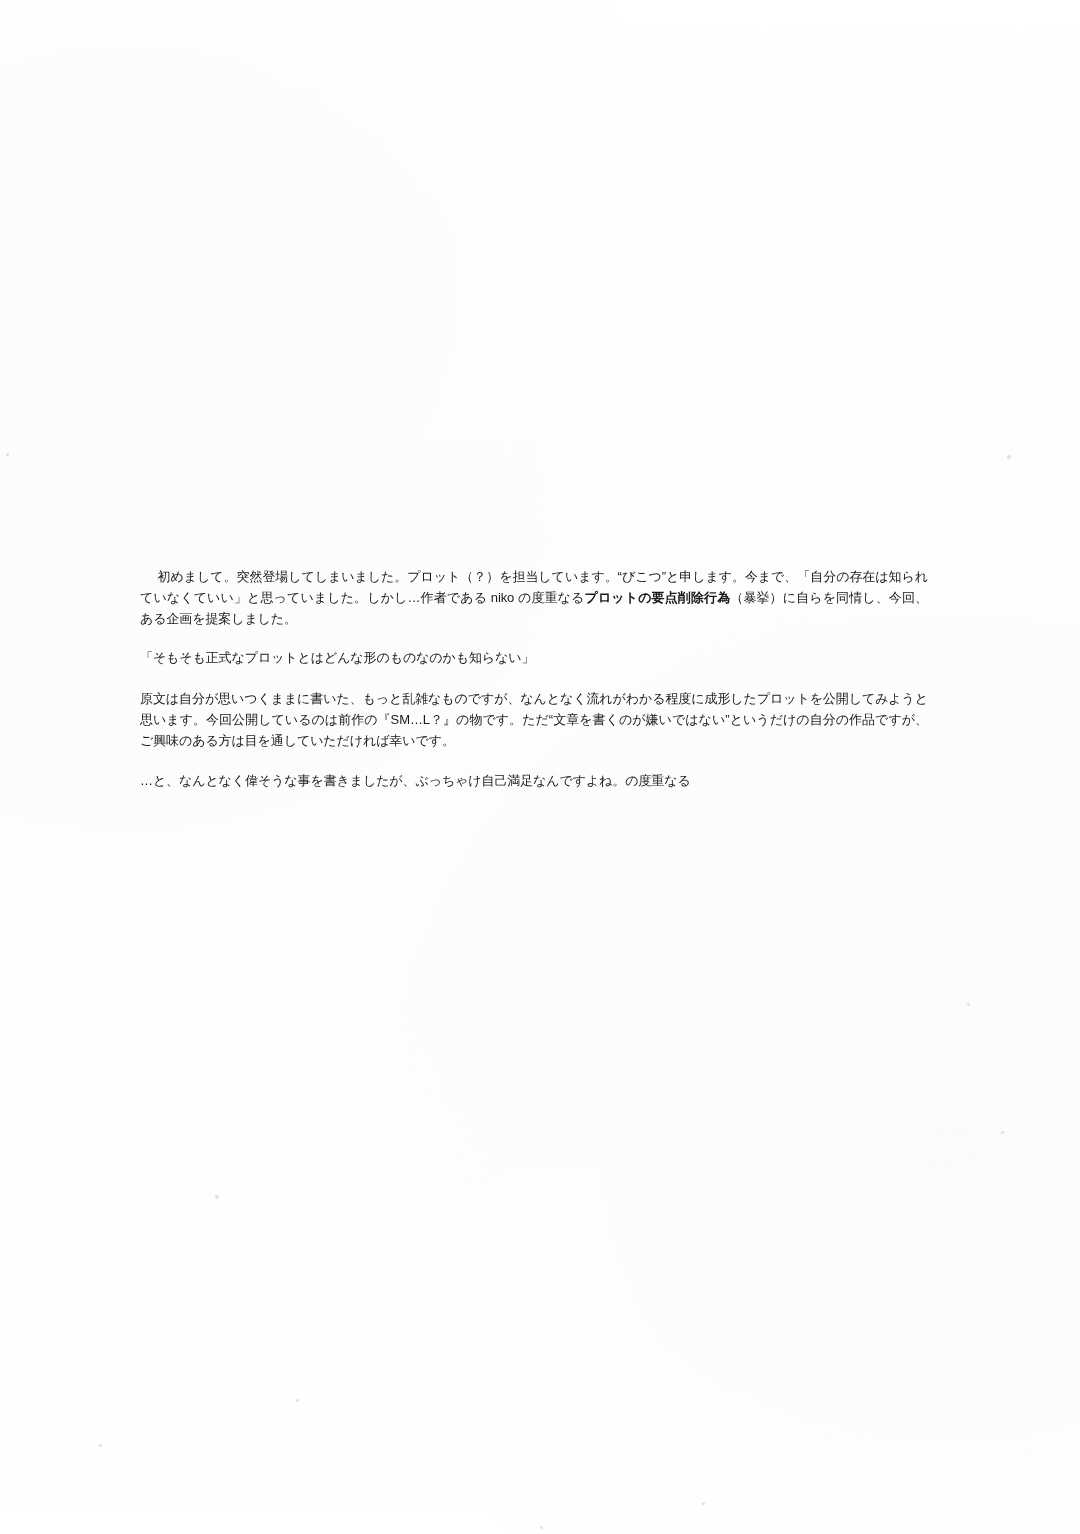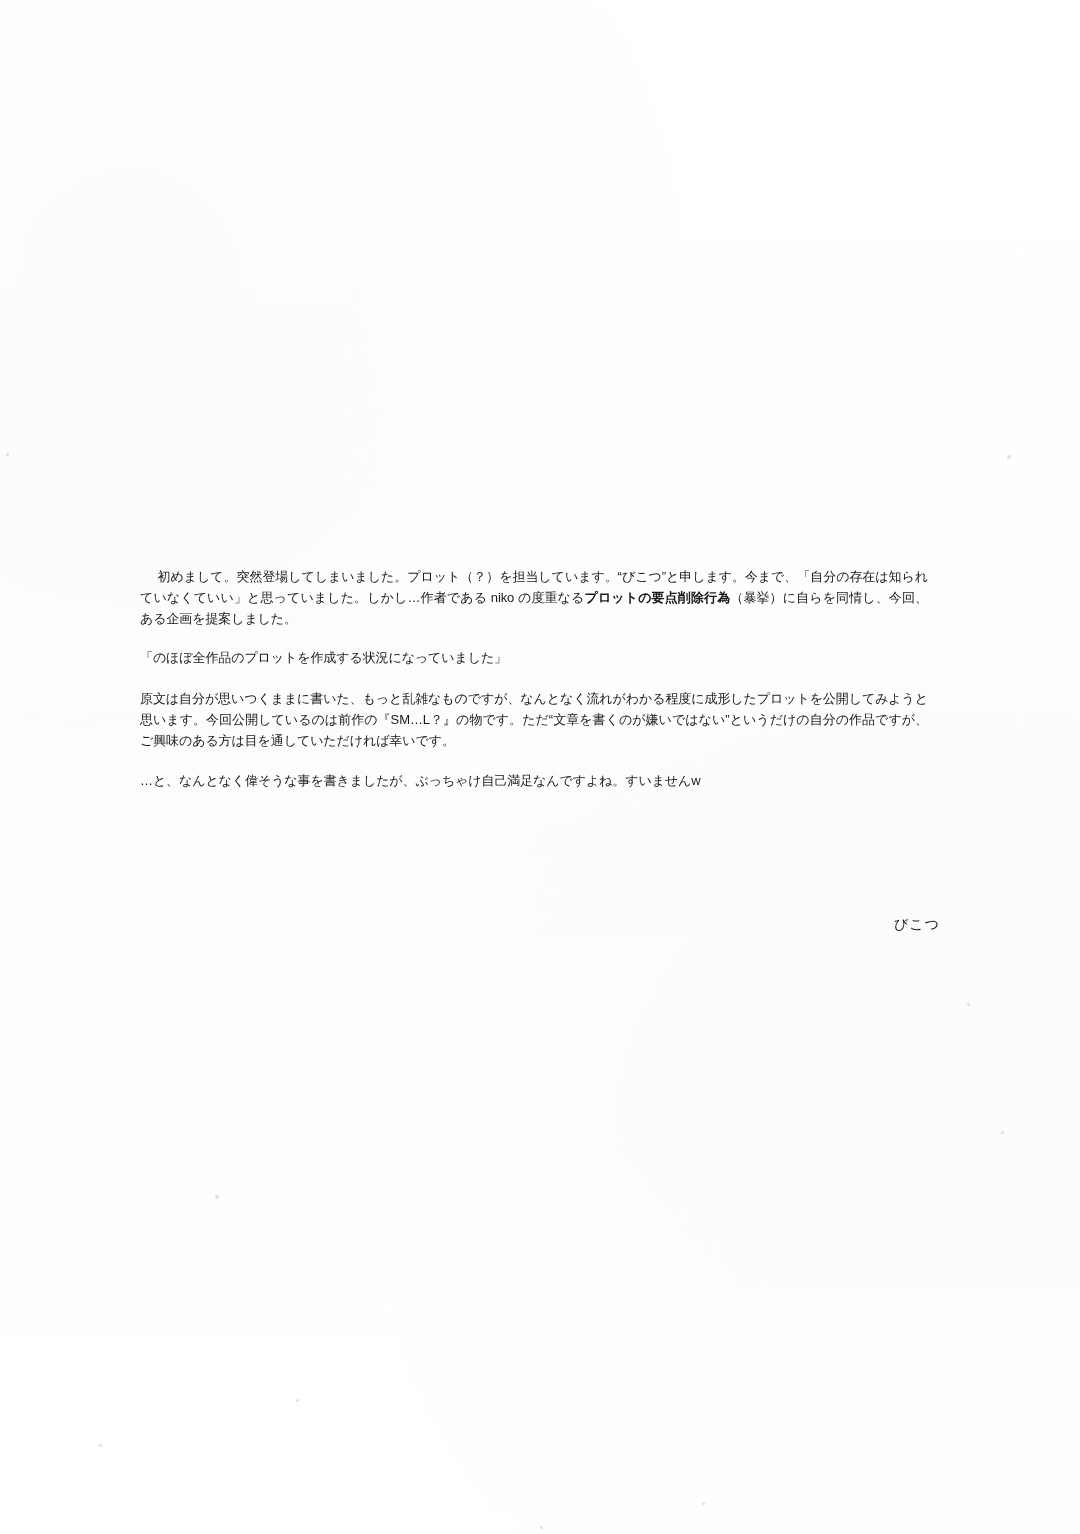--- a/index.html
+++ b/index.html
@@ -91,20 +91,19 @@
   <div class="speck" style="left:215px; top:1195px; width:4px; height:4px;"></div>
   <div class="speck" style="left:296px; top:1399px; width:3px; height:3px;"></div>
   <div class="speck" style="left:99px;  top:1444px; width:3px; height:3px;"></div>
   <div class="speck" style="left:967px; top:1003px; width:3px; height:3px;"></div>
   <div class="speck" style="left:702px; top:1502px; width:3px; height:3px;"></div>
   <div class="speck" style="left:1001px;top:1131px; width:3px; height:3px;"></div>
   <div class="speck" style="left:540px; top:1526px; width:3px; height:3px;"></div>
 
   <div class="text-block">
     <p class="para indent"><span>初めまして。突然登場してしまいました。プロット（？）を担当しています。“びこつ”と申します。今まで、「自分の存在は知られていなくていい」と思っていました。しかし…作者である niko の度重なる</span><span class="bold-emph">プロットの要点削除行為</span><span>（暴挙）に自らを同情し、今回、ある企画を提案しました。</span></p>
-    <p class="para quote"><span>「のほぼ全作品のプロットを作成する状況になっていました」</span></p>
+    <p class="para quote"><span>「そもそも正式なプロットとはどんな形のものなのかも知らない」</span></p>
     <p class="para gap-top"><span>原文は自分が思いつくままに書いた、もっと乱雑なものですが、なんとなく流れがわかる程度に成形したプロットを公開してみようと思います。今回公開しているのは前作の『SM…L？』の物です。ただ“文章を書くのが嫌いではない”というだけの自分の作品ですが、ご興味のある方は目を通していただければ幸いです。</span></p>
-    <p class="para gap-top"><span>…と、なんとなく偉そうな事を書きましたが、ぶっちゃけ自己満足なんですよね。すいませんw</span></p>
+    <p class="para gap-top"><span>…と、なんとなく偉そうな事を書きましたが、ぶっちゃけ自己満足なんですよね。の度重なる</span></p>
   </div>
 
-  <div class="signature">びこつ</div>
 
 </div>
 
 </body></html>

